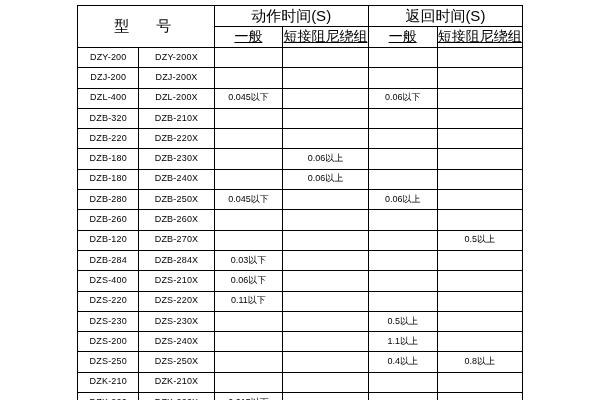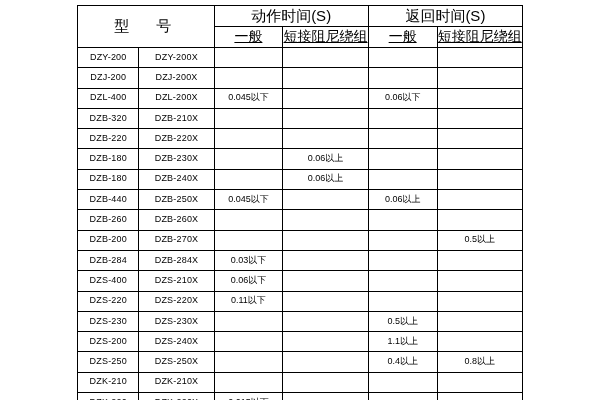--- a/index.html
+++ b/index.html
@@ -140,37 +140,37 @@
         </tr>
         <tr>
           <td class="type-cell">DZB-180</td>
           <td class="type-cell">DZB-240X</td>
           <td class="val blank"></td>
           <td class="val">0.06以上</td>
           <td class="val blank"></td>
           <td class="val blank"></td>
         </tr>
         <tr>
-          <td class="type-cell">DZB-440</td>
+          <td class="type-cell">DZB-280</td>
           <td class="type-cell">DZB-250X</td>
           <td class="val">0.045以下</td>
           <td class="val blank"></td>
           <td class="val">0.06以上</td>
           <td class="val blank"></td>
         </tr>
         <tr>
           <td class="type-cell">DZB-260</td>
           <td class="type-cell">DZB-260X</td>
           <td class="val blank"></td>
           <td class="val blank"></td>
           <td class="val blank"></td>
           <td class="val blank"></td>
         </tr>
         <tr>
-          <td class="type-cell">DZB-200</td>
+          <td class="type-cell">DZB-120</td>
           <td class="type-cell">DZB-270X</td>
           <td class="val blank"></td>
           <td class="val blank"></td>
           <td class="val blank"></td>
           <td class="val">0.5以上</td>
         </tr>
         <tr>
           <td class="type-cell">DZB-284</td>
           <td class="type-cell">DZB-284X</td>
           <td class="val">0.03以下</td>

